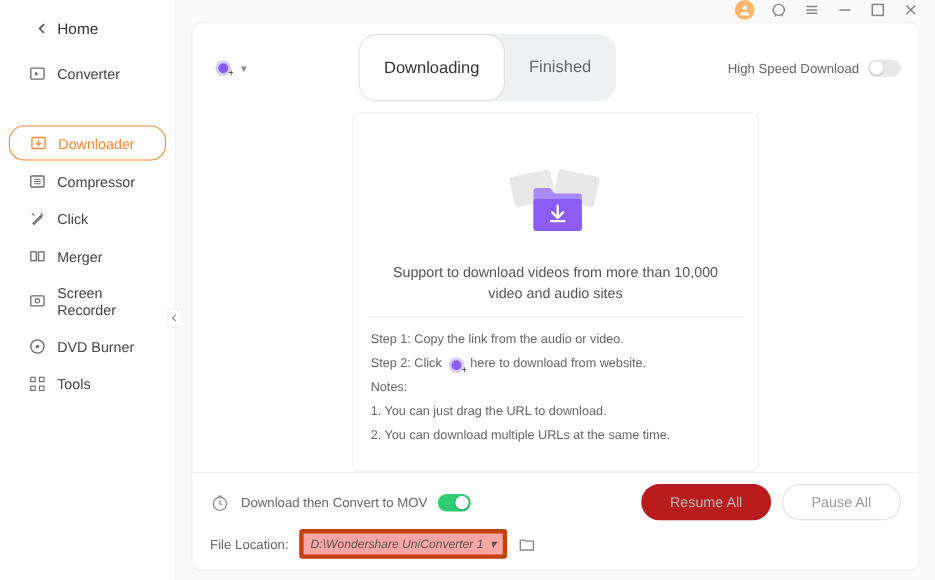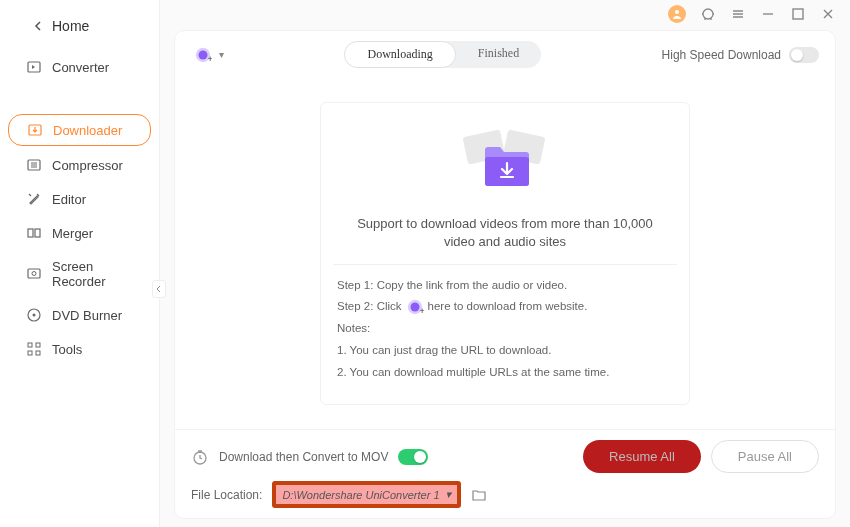--- a/index.html
+++ b/index.html
@@ -15,29 +15,29 @@
 .collapse-handle { position: absolute; left: 152px; top: 280px; width: 14px; height: 18px; background: #fff; border: 1px solid #eee; border-radius: 3px; display: flex; align-items: center; justify-content: center; font-size: 10px; color: #888; cursor: pointer; }
 .main { flex: 1; display: flex; flex-direction: column; background: #fafafa; }
 .titlebar { height: 28px; display: flex; align-items: center; justify-content: flex-end; gap: 14px; padding: 0 14px; }
 .titlebar .tb-icon { width: 16px; height: 16px; color: #888; cursor: pointer; display: flex; align-items: center; justify-content: center; }
 .user-avatar { width: 18px; height: 18px; border-radius: 50%; background: #ffb86b; display: flex; align-items: center; justify-content: center; }
 .content-card { margin: 2px 14px 8px; background: #fff; border: 1px solid #f2f2f2; border-radius: 10px; flex: 1; display: flex; flex-direction: column; }
 .card-top { display: flex; align-items: center; padding: 10px 16px; }
 .add-url-btn { width: 24px; height: 24px; display: flex; align-items: center; justify-content: center; cursor: pointer; }
 .add-url-btn + .chev { margin-left: 4px; color: #888; font-size: 10px; cursor: pointer; }
 .seg { margin: 0 auto; display: flex; background: #eef0f2; border-radius: 16px; overflow: hidden; }
-.seg-btn { padding: 5px 22px; font-size: 12px; color: #666; cursor: pointer; font-family: Liberation Serif, serif; }
+.seg-btn { padding: 21px 22px; font-size: 15px; color: #666; cursor: pointer; }
 .seg-btn.active { background: #fff; border: 1px solid #e0e0e0; border-radius: 16px; color: #333; }
 .hsd { display: flex; align-items: center; gap: 8px; font-size: 12px; color: #666; }
 .toggle { width: 30px; height: 16px; background: #e8e8e8; border-radius: 8px; position: relative; cursor: pointer; }
 .toggle::after { content: ''; position: absolute; width: 12px; height: 12px; background: #fff; border-radius: 50%; top: 2px; left: 2px; box-shadow: 0 1px 2px rgba(0,0,0,0.2); }
 .toggle.on { background: #2ecc71; }
 .toggle.on::after { left: 16px; }
 .empty-area { flex: 1; display: flex; align-items: center; justify-content: center; }
-.empty-box { width: 370px; border: 1px solid #f0f0f0; border-radius: 6px; padding: 4px 0 10px; }
+.empty-box { width: 370px; border: 1px solid #f0f0f0; border-radius: 6px; padding: 28px 0 10px; }
 .folder-illus { display: flex; justify-content: center; padding: 12px 0 10px; }
 .empty-title { text-align: center; font-size: 13px; color: #555; padding: 6px 24px 12px; line-height: 1.4; }
 .empty-sep { height: 1px; background: #f0f0f0; margin: 0 12px; }
 .steps { padding: 10px 16px; font-size: 11.5px; color: #666; line-height: 1.9; }
 .steps .row { display: flex; align-items: center; gap: 4px; }
 .footer { border-top: 1px solid #f2f2f2; padding: 10px 16px; display: flex; flex-direction: column; gap: 8px; }
 .footer-row { display: flex; align-items: center; gap: 10px; }
 .footer-row .clock-icon { color: #888; width: 18px; height: 18px; }
 .footer-row .label { font-size: 12px; color: #666; }
 .loc-select { font-size: 11px; color: #555; border: 4px solid #c2410c; border-radius: 3px; padding: 3px 6px; background: #fca5a5; display: flex; align-items: center; gap: 6px; cursor: pointer; font-style: italic; }
@@ -86,21 +86,21 @@
           </svg>
         </span>
       <span>Compressor</span>
     </div>
     <div class="side-item">
       <span class="icon">
           <svg viewBox="0 0 16 16" width="16" height="16">
             <path d="M4 12l7-7 1 1-7 7zM3 3l2 2M11 3l2 2" stroke="currentColor" fill="none" stroke-width="1.2"></path>
           </svg>
         </span>
-      <span>Editor</span>
+      <span>Click</span>
     </div>
     <div class="side-item">
       <span class="icon">
           <svg viewBox="0 0 16 16" width="16" height="16">
             <rect x="2" y="4" width="5" height="8" stroke="currentColor" fill="none" stroke-width="1.2"></rect>
             <rect x="9" y="4" width="5" height="8" stroke="currentColor" fill="none" stroke-width="1.2"></rect>
           </svg>
         </span>
       <span>Merger</span>
     </div>

